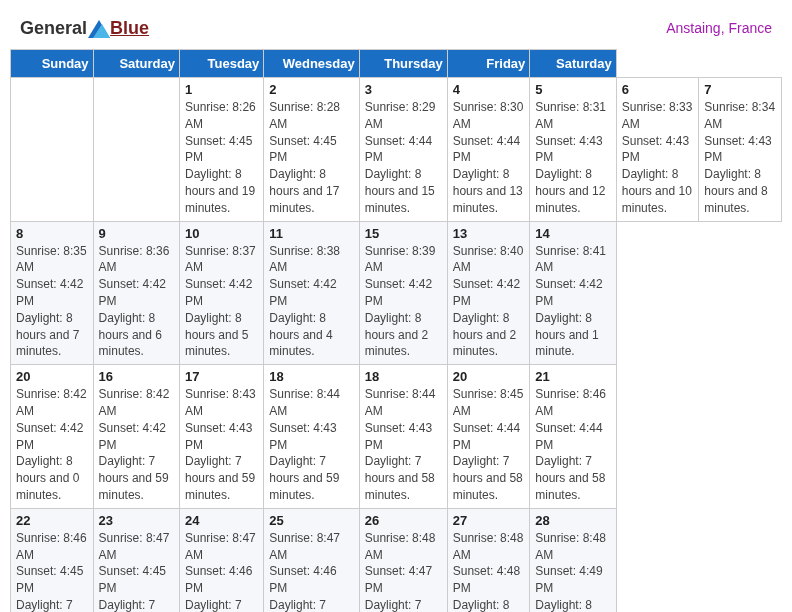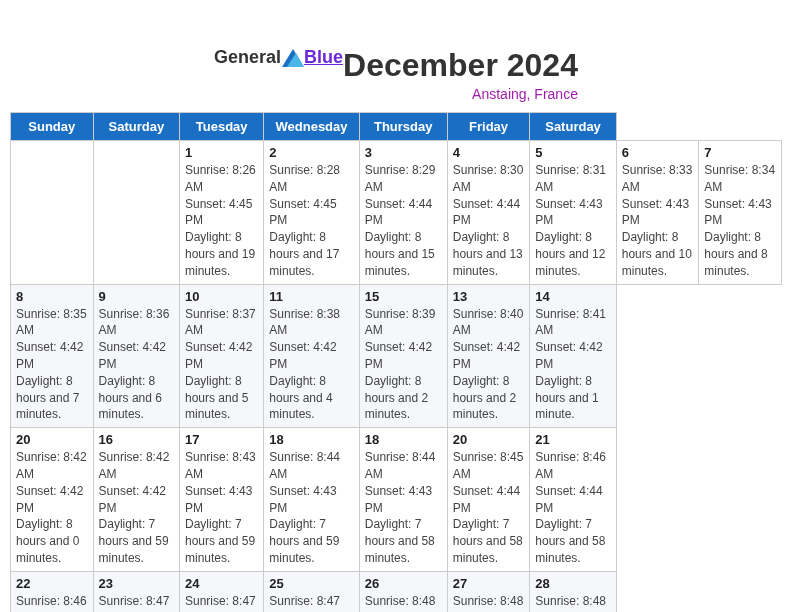--- a/index.html
+++ b/index.html
@@ -5,38 +5,37 @@
     * { box-sizing: border-box; margin: 0; padding: 0; }
     body {
       font-family: Arial, sans-serif;
       background: #fff;
       width: 792px;
       min-height: 612px;
       padding: 10px;
     }
     .header-area {
       display: flex;
-      justify-content: center;
+      justify-content: space-between;
       align-items: flex-start;
       padding: 8px 10px 4px 10px;
-      margin-top: 29px;
     }
     .logo {
       display: flex;
       align-items: center;
     }
     .logo-text-general {
       font-size: 18px;
       font-weight: bold;
       color: #333;
     }
     .logo-text-blue {
       font-size: 18px;
       font-weight: bold;
-      color: #6d28d9;
+      color: #7f1d1d;
       text-decoration: underline;
     }
     .logo-icon {
       width: 22px;
       height: 18px;
       margin-left: 1px;
     }
     .title-area {
       text-align: right;
     }
@@ -54,21 +53,21 @@
       width: 100%;
       border-collapse: collapse;
       margin-top: 6px;
     }
     .calendar th {
       background-color: #1a6fc4;
       color: #fff;
       font-size: 13px;
       font-weight: bold;
       padding: 6px 4px;
-      text-align: center;
+      text-align: right;
       border: 1px solid #ccc;
     }
     .calendar td {
       vertical-align: top;
       border: 1px solid #ccc;
       padding: 4px 5px;
       font-size: 10.5px;
       color: #333;
       background: #fff;
       width: 113px;
@@ -99,21 +98,20 @@
 <div class="header-area">
   <div class="logo">
     <span class="logo-text-general">General</span>
     <svg class="logo-icon" viewBox="0 0 22 18" xmlns="http://www.w3.org/2000/svg">
       <polygon points="0,18 11,0 22,18" fill="#1a6fc4"></polygon>
       <polygon points="5,18 14,4 22,18" fill="#4db6e8"></polygon>
     </svg>
     <span class="logo-text-blue">Blue</span>
   </div>
   <div class="title-area">
-    <div class="month-title">December 2024</div>
     <div class="location-title">Anstaing, France</div>
   </div>
 </div>
 
 <table class="calendar">
   <thead>
     <tr id="weekday-header">
         <th>Sunday</th>
         <th>Saturday</th>
         <th>Tuesday</th>

